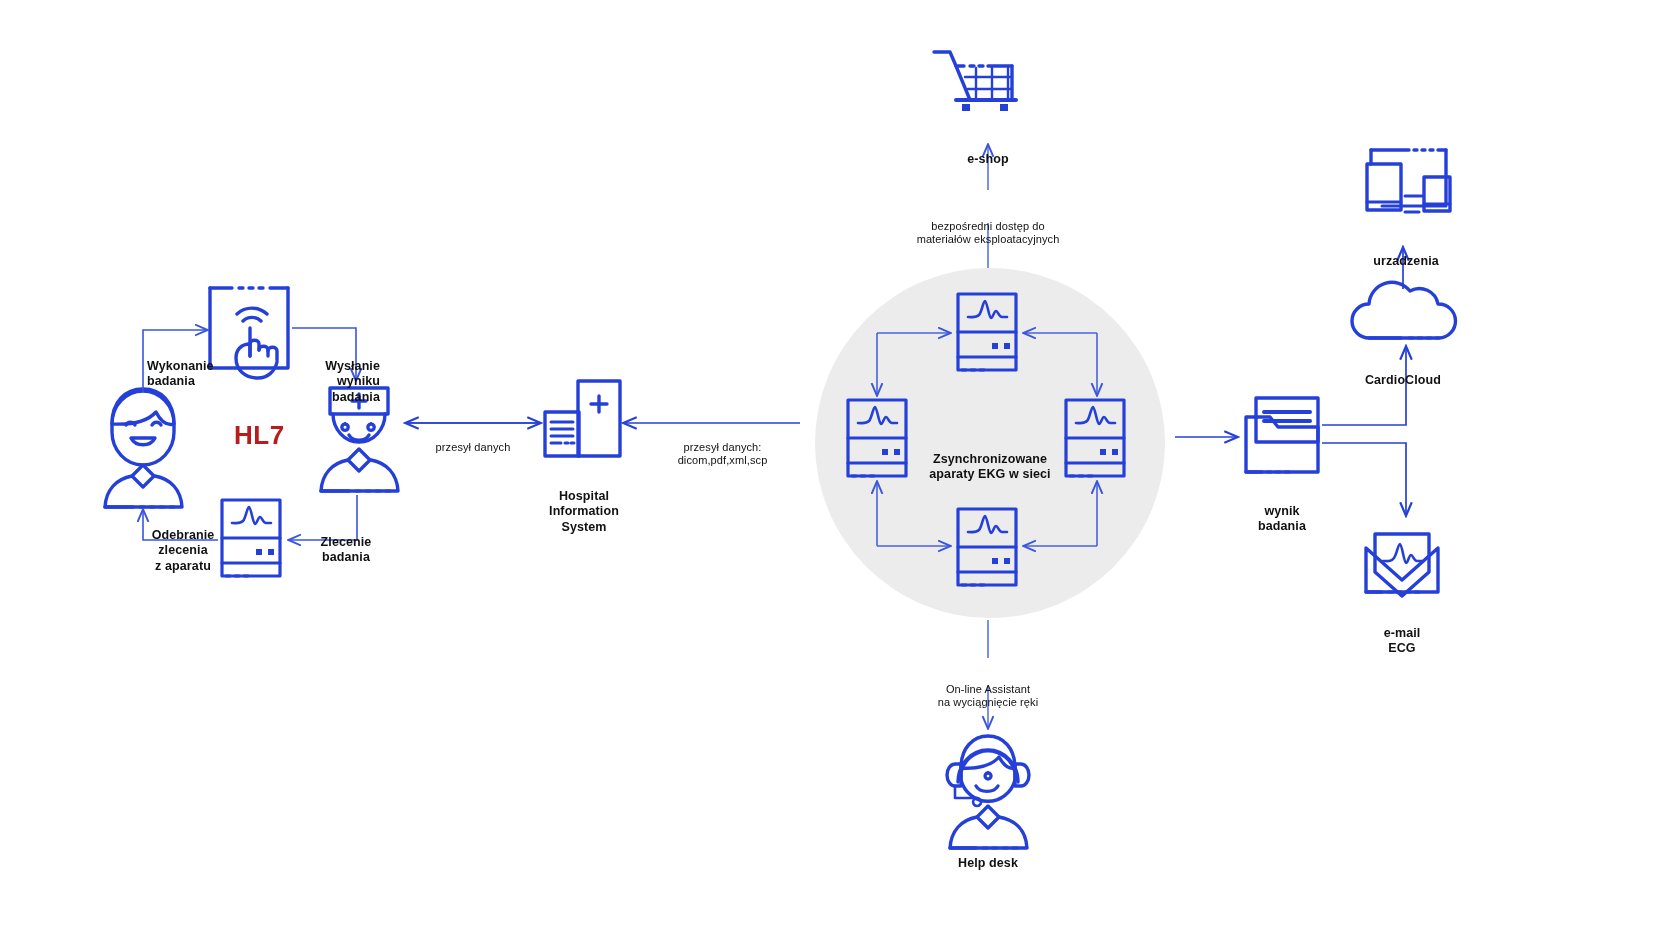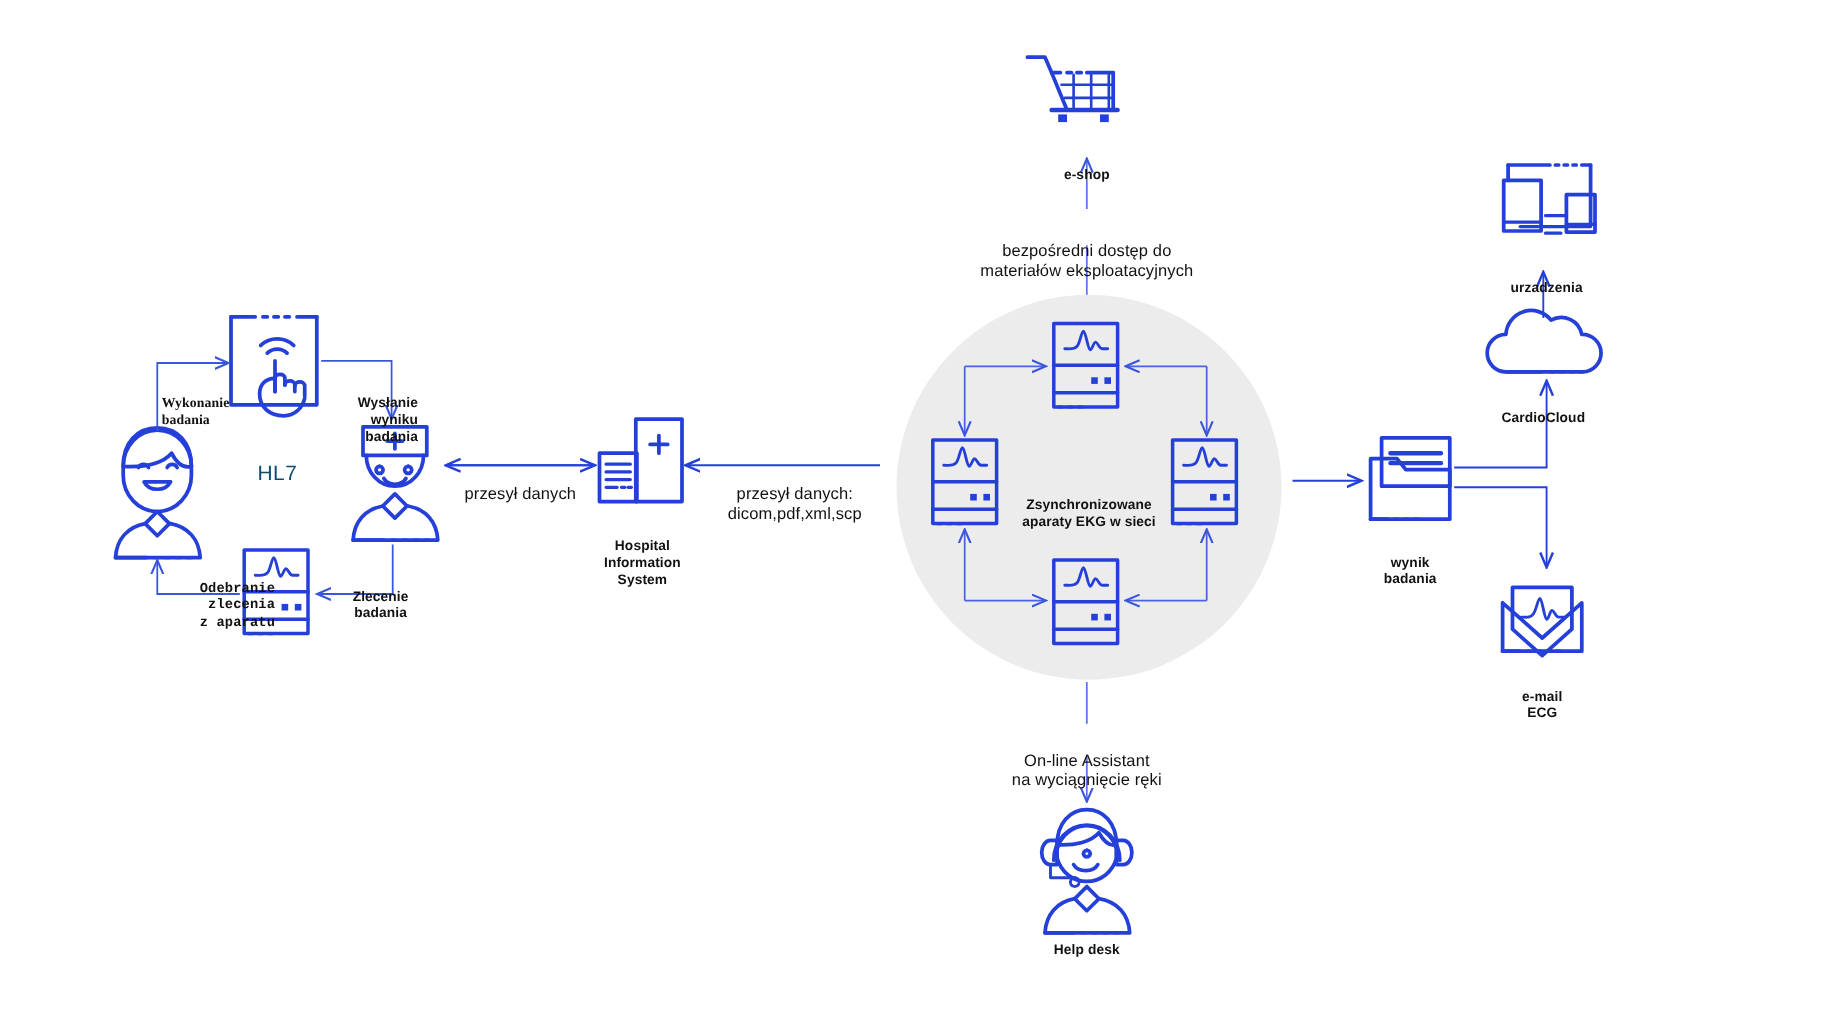--- a/index.html
+++ b/index.html
@@ -3,22 +3,22 @@
 <meta charset="utf-8">
 <style>
   html,body{margin:0;padding:0;background:#ffffff;}
   body{width:1656px;height:938px;overflow:hidden;
        font-family:"Liberation Sans","DejaVu Sans",sans-serif;}
   #stage{position:relative;width:1656px;height:938px;background:#fff;}
   svg.layer{position:absolute;left:0;top:0;width:1656px;height:938px;}
   .lbl{position:absolute;color:#111111;font-weight:bold;text-align:center;
        line-height:1.22;letter-spacing:.1px;white-space:pre-line;margin-top:30px;}
   .lbl.sm{font-size:12.5px;}
-  .lbl.thin{font-weight:normal;font-size:15px;}
-  .hl7{position:absolute;font-size:19px;color:#0c4a6e;font-weight:normal;letter-spacing:.5px;}
+  .lbl.thin{font-weight:normal;font-size:11px;}
+  .hl7{position:absolute;font-size:26px;color:#b91c1c;font-weight:bold;letter-spacing:.5px;}
 </style>
 </head>
 <body>
 
 <div id="stage">
 
   <svg class="layer" viewBox="0 0 1656 938">
     <defs>
       <marker id="ah" markerWidth="9" markerHeight="9" refX="7.5" refY="4" orient="auto">
         <path d="M0,0.6 L8,4 L0,7.4" fill="none" stroke="#3a55de" stroke-width="1.2"></path>
@@ -224,28 +224,28 @@
     <g stroke="#2540d8" stroke-width="1.7" fill="none">
       <path d="M1175,437 h62" marker-end="url(#ahd)"></path>
       <path d="M1322,425 h84 v-78" marker-end="url(#ahd)"></path>
       <path d="M1322,443 h84 v72" marker-end="url(#ahd)"></path>
       <path d="M1403,289 v-41" marker-end="url(#ahd)"></path>
     </g>
   </svg>
 
   <div class="hl7" style="left:234px;top:420px;">HL7</div>
 
-  <div class="lbl sm" style="left:147px;top:329px;width:110px;text-align:left;font-family:Liberation Serif, serif;">Wykonanie
+  <div class="lbl sm" style="left:147px;top:329px;width:110px;text-align:left;">Wykonanie
 badania</div>
   <div class="lbl sm" style="left:300px;top:329px;width:80px;text-align:right;">Wysłanie
 wyniku
 badania</div>
   <div class="lbl sm" style="left:303px;top:505px;width:86px;text-align:center;">Zlecenie
 badania</div>
-  <div class="lbl sm" style="left:150px;top:498px;width:100px;text-align:right;font-family:Liberation Mono, monospace;">Odebranie
+  <div class="lbl sm" style="left:133px;top:498px;width:100px;text-align:center;">Odebranie
 zlecenia
 z aparatu</div>
 
   <div class="lbl thin" style="left:408px;top:411px;width:130px;">przesył danych</div>
   <div class="lbl thin" style="left:645px;top:411px;width:155px;">przesył danych:
 dicom,pdf,xml,scp</div>
   <div class="lbl sm" style="left:514px;top:459px;width:140px;">Hospital
 Information
 System</div>
 

